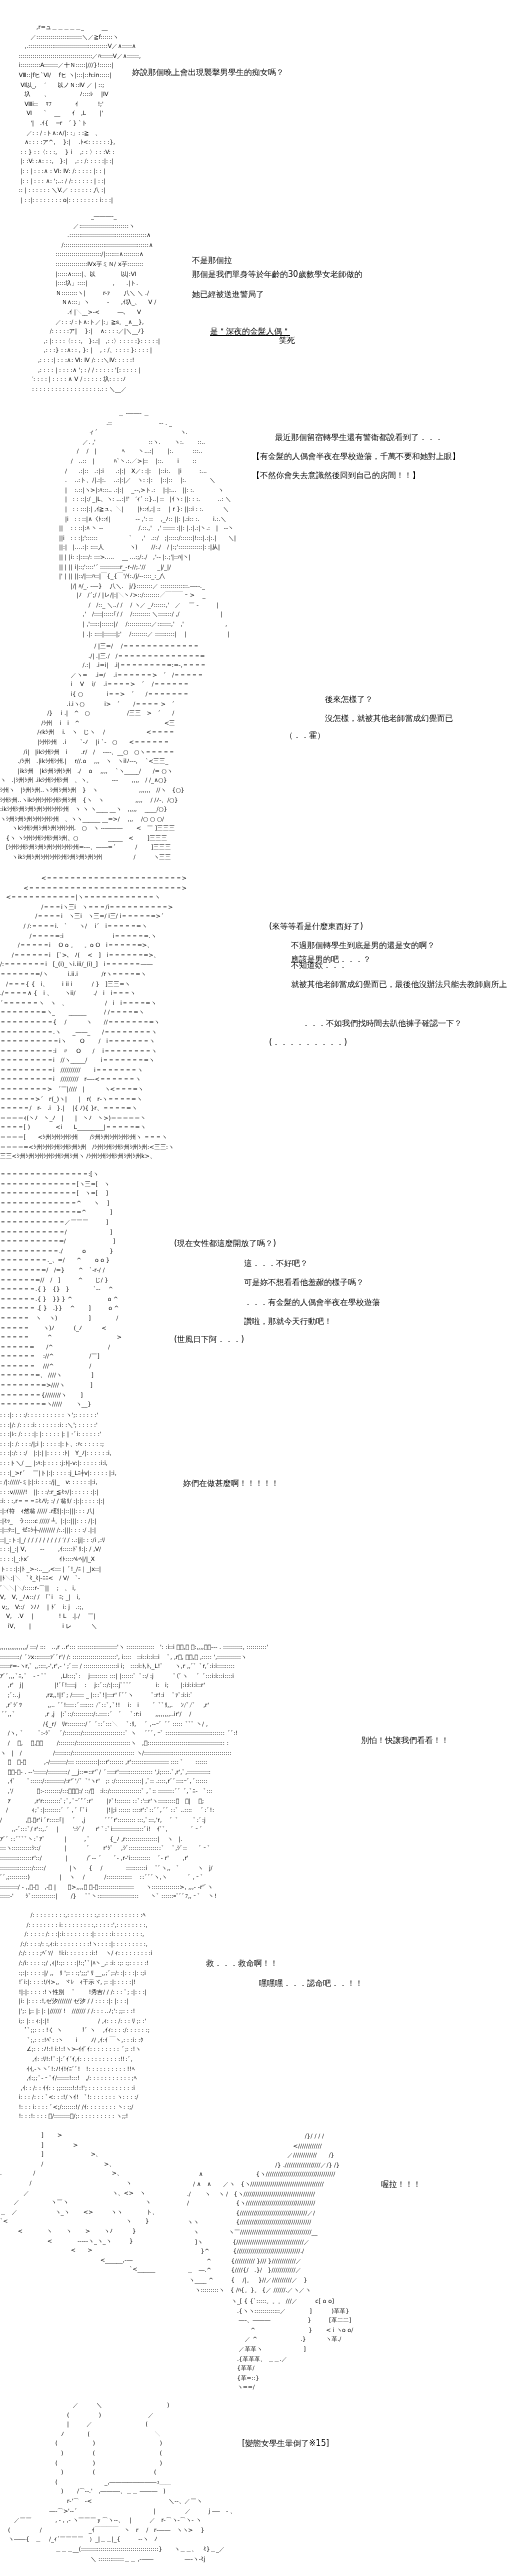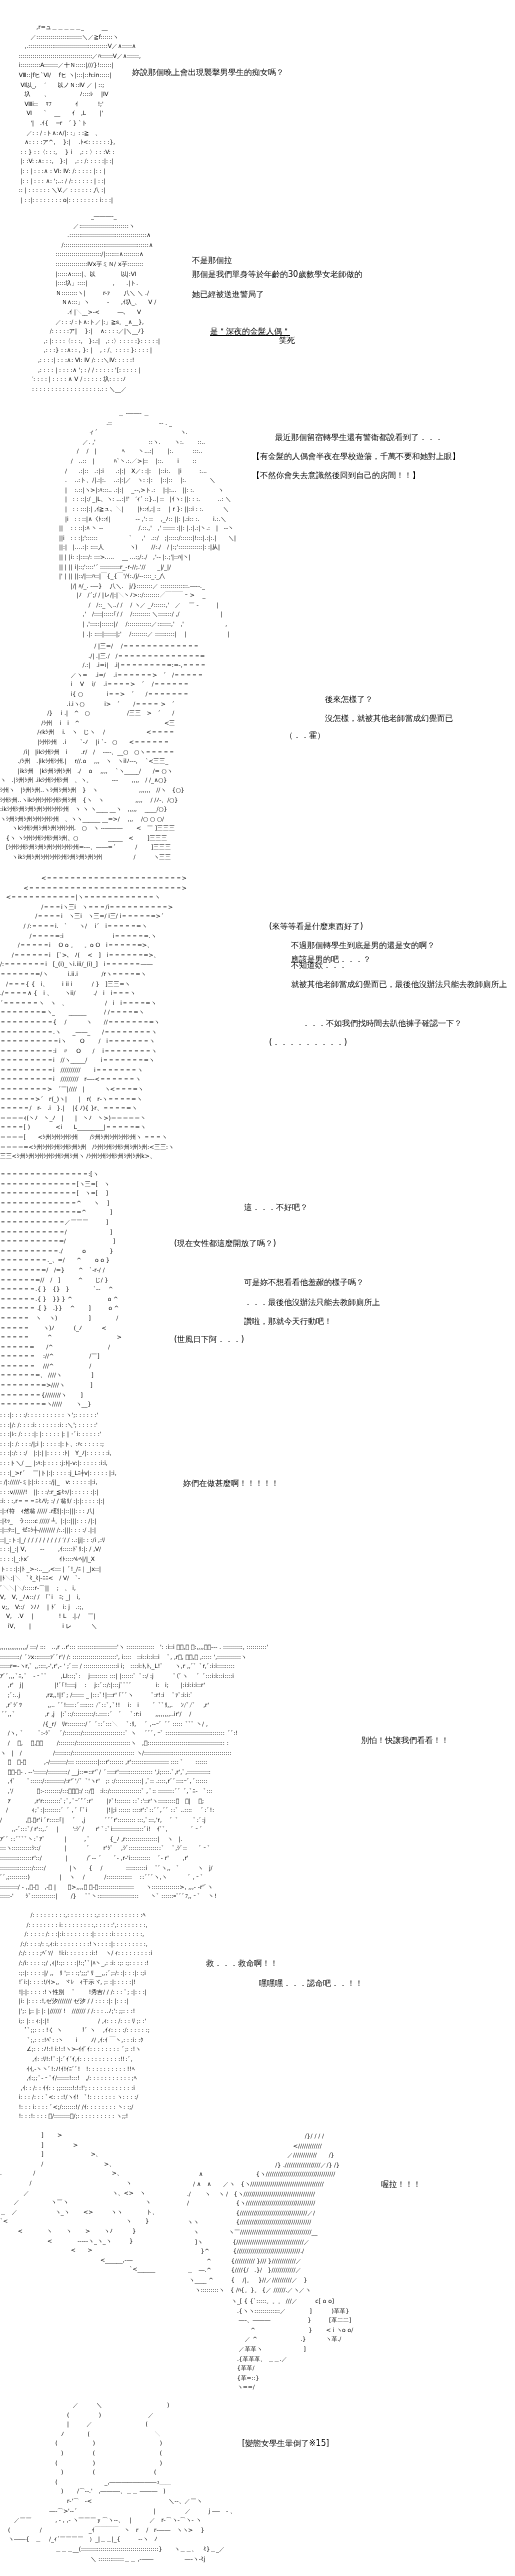--- a/index.html
+++ b/index.html
@@ -206,23 +206,23 @@
 ＝＝＝＝＝　　 ヽ)ﾉ　　　 (_ﾉ　　　 &lt;
 ＝＝＝＝＝　　　^　　　　　　　　　　　&gt;
 ＝＝＝＝＝=　　/^　　　　　　　　　 /
 ＝＝＝＝＝＝　 ://^　　　　　　/￣]
 ＝＝＝＝＝＝　 ///^　　　　　　/
 ＝＝＝＝＝＝=、 ////ヽ　　　　　]
 ＝＝＝＝＝＝＝=&gt;////ヽ　　　　 ]
 ＝＝＝＝＝＝＝{////////ヽ　　 ]
 ＝＝＝＝＝＝＝=ヽ/////　　 ヽ__}</pre>
     <span class="t" style="left:174px;top:1239px;">(現在女性都這麼開放了嗎？)</span>
-    <span class="t" style="left:244px;top:1203px;">這．．．不好吧？</span>
+    <span class="t" style="left:244px;top:1259px;">這．．．不好吧？</span>
     <span class="t" style="left:244px;top:1278px;">可是妳不想看看他羞赧的樣子嗎？</span>
-    <span class="t" style="left:244px;top:1298px;">．．．最後他沒辦法只能去教師廁所上</span>
+    <span class="t" style="left:244px;top:1298px;">．．．有金髮的人偶會半夜在學校遊蕩</span>
     <span class="t" style="left:244px;top:1317px;">讚啦，那就今天行動吧！</span>
     <span class="t" style="left:174px;top:1335px;">(世風日下阿．．．)</span>
   </div>
 
   <div class="panel">
     <pre class="aa" style="left:0px;top:1411px;">: : :|: : : :/: : : : : : : : : : ヽ';: : : : : :'
 : : :|/: /: : : :i: : : : : : :i: :＼'; : : : : :'
 : : :|ﾚ: /: : : :|: |: : : : : |: | ･ﾞi: : : : : :'
 : : :|: /: : : :/|;i |: : : : :|:ト、:ﾊ: : : : : :;
 : : :|:/: : :/　|:|:| |: : : : :ﾄ|　Y_ﾉ|: : : : : :i,

